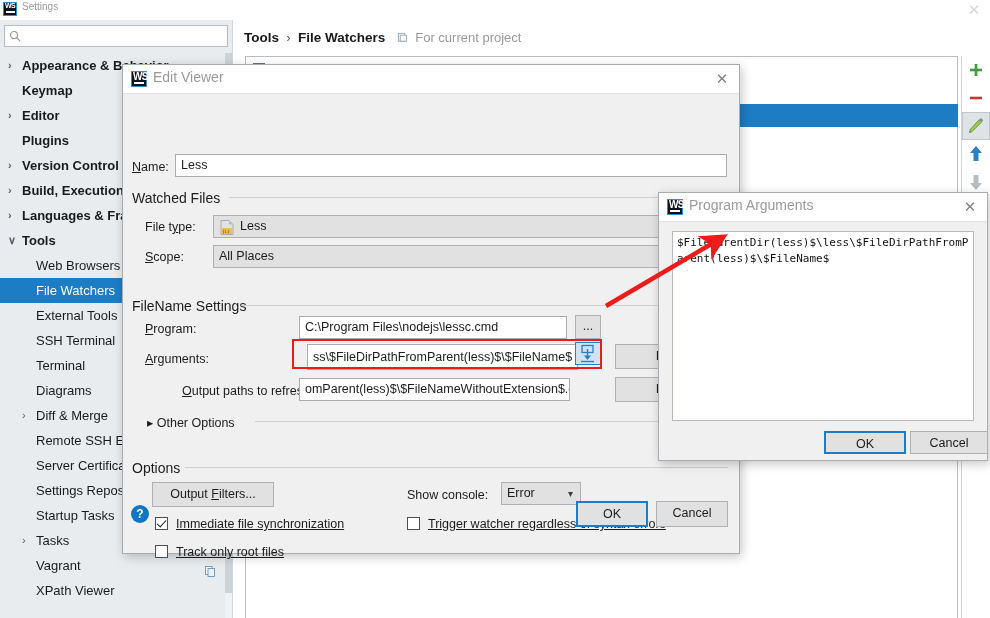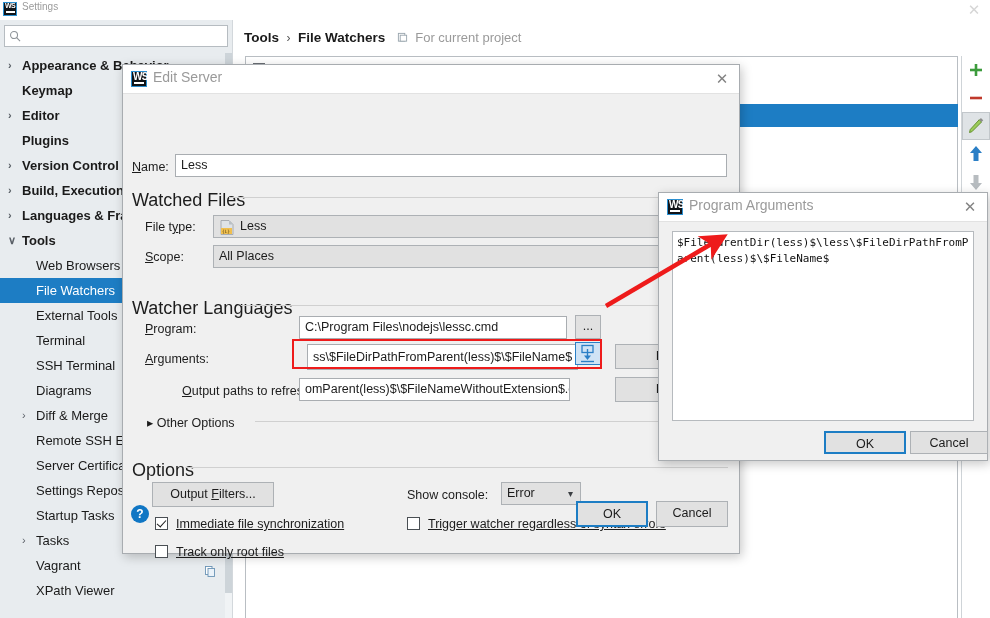--- a/index.html
+++ b/index.html
@@ -138,21 +138,21 @@
   .field{
     position:absolute;background:#fff;border:1px solid #a9adb1;box-sizing:border-box;
     font-size:12.5px;color:#1c1c1c;padding:0 5px;line-height:21px;height:23px;
     white-space:nowrap;overflow:hidden;
   }
   .combo{
     position:absolute;background:#e1e1e1;border:1px solid #adb1b5;box-sizing:border-box;
     font-size:12.5px;color:#1c1c1c;height:23px;line-height:21px;padding:0 5px;
   }
   .combo .arrow{position:absolute;right:7px;top:0;line-height:21px;color:#3b3f43;font-size:10px;}
-  .grouplbl{position:absolute;font-size:18px;color:#1c1c1c;background:#f0f0f0;padding-right:6px;}
+  .grouplbl{position:absolute;font-size:14px;color:#1c1c1c;background:#f0f0f0;padding-right:6px;}
   .groupline{position:absolute;height:1px;background:#d0d0d0;}
   .btn{
     position:absolute;background:#e1e1e1;border:1px solid #adb1b5;box-sizing:border-box;
     font-size:12.5px;color:#1c1c1c;text-align:center;height:25px;line-height:23px;cursor:default;
   }
   .btn.default{border:2px solid #1d7dc4;}
   .cb{position:absolute;font-size:12.5px;color:#1c1c1c;white-space:nowrap;text-decoration:underline;}
   .cb .box{
     display:inline-block;width:13px;height:13px;border:1px solid #4a4f54;background:#fff;
     box-sizing:border-box;position:relative;top:2px;margin-right:8px;
@@ -228,22 +228,22 @@
         <div class="tree-item lvl0"><span>Keymap</span></div>
         <div class="tree-item lvl0"><span class="chev">›</span><span>Editor</span></div>
         <div class="tree-item lvl0"><span>Plugins</span></div>
         <div class="tree-item lvl0"><span class="chev">›</span><span>Version Control</span></div>
         <div class="tree-item lvl0"><span class="chev">›</span><span>Build, Execution, Deployment</span></div>
         <div class="tree-item lvl0"><span class="chev">›</span><span>Languages &amp; Frameworks</span></div>
         <div class="tree-item lvl0"><span class="chev">∨</span><span>Tools</span></div>
         <div class="tree-item lvl1"><span>Web Browsers</span></div>
         <div class="tree-item lvl1 selected"><span>File Watchers</span></div>
         <div class="tree-item lvl1"><span>External Tools</span></div>
+        <div class="tree-item lvl1"><span>SSH Terminal</span></div>
         <div class="tree-item lvl1"><span>Terminal</span></div>
-        <div class="tree-item lvl1"><span>SSH Terminal</span></div>
         <div class="tree-item lvl1"><span>Diagrams</span></div>
         <div class="tree-item lvl1"><span class="chev">›</span><span>Diff &amp; Merge</span></div>
         <div class="tree-item lvl1"><span>Remote SSH External Tools</span></div>
         <div class="tree-item lvl1"><span>Server Certificates</span></div>
         <div class="tree-item lvl1"><span>Settings Repository</span></div>
         <div class="tree-item lvl1"><span>Startup Tasks</span></div>
         <div class="tree-item lvl1"><span class="chev">›</span><span>Tasks</span><span class="copyicon"><svg viewBox="0 0 11 11" style="width:11px;height:11px;">
               <rect x="0.5" y="0.5" width="6.5" height="8" fill="#fff" stroke="#6b93b5" stroke-width="0.9"></rect>
               <rect x="3" y="2.5" width="6.5" height="8" fill="#eaf2f9" stroke="#6b93b5" stroke-width="0.9"></rect>
             </svg></span></div>
@@ -314,21 +314,21 @@
       </div>
     </div>
   </div>
 </div>
 
 <div id="edit-watcher">
   <div id="ew-titlebar">
     <div class="ws-icon">
         <span>WS</span>
       </div>
-    <div id="ew-title-text">Edit Server</div>
+    <div id="ew-title-text">Edit Viewer</div>
     <div id="ew-close">✕</div>
   </div>
 
   <div id="ew-body">
 
     <div class="lbl" style="left:9px;top:49px;">
       <u>N</u><span>ame:</span>
     </div>
     <div class="field" style="left:52px;top:43px;width:552px;">Less</div>
 
@@ -349,21 +349,21 @@
       <span class="arrow">▾</span>
     </div>
 
     <div class="lbl" style="left:22px;top:139px;">
       <u>S</u>cope:
     </div>
     <div class="combo" style="left:90px;top:134px;width:515px;background:#e1e1e1;">
       <span style="position:absolute;left:5px;top:0;line-height:21px;">All Places</span>
     </div>
 
-    <div class="grouplbl" style="left:9px;top:187px;">Watcher Languages</div>
+    <div class="grouplbl" style="left:9px;top:187px;">FileName Settings</div>
     <div class="groupline" style="left:118px;top:194px;width:487px;"></div>
 
     <div class="lbl" style="left:22px;top:211px;">
       <u>P</u>rogram:
     </div>
     <div class="field" style="left:176px;top:205px;width:268px;">C:\Program Files\nodejs\lessc.cmd</div>
     <div class="btn" style="left:452px;top:204px;width:26px;height:24px;line-height:20px;">...</div>
 
     <div class="lbl" style="left:22px;top:241px;">
       <u>A</u>rguments:

